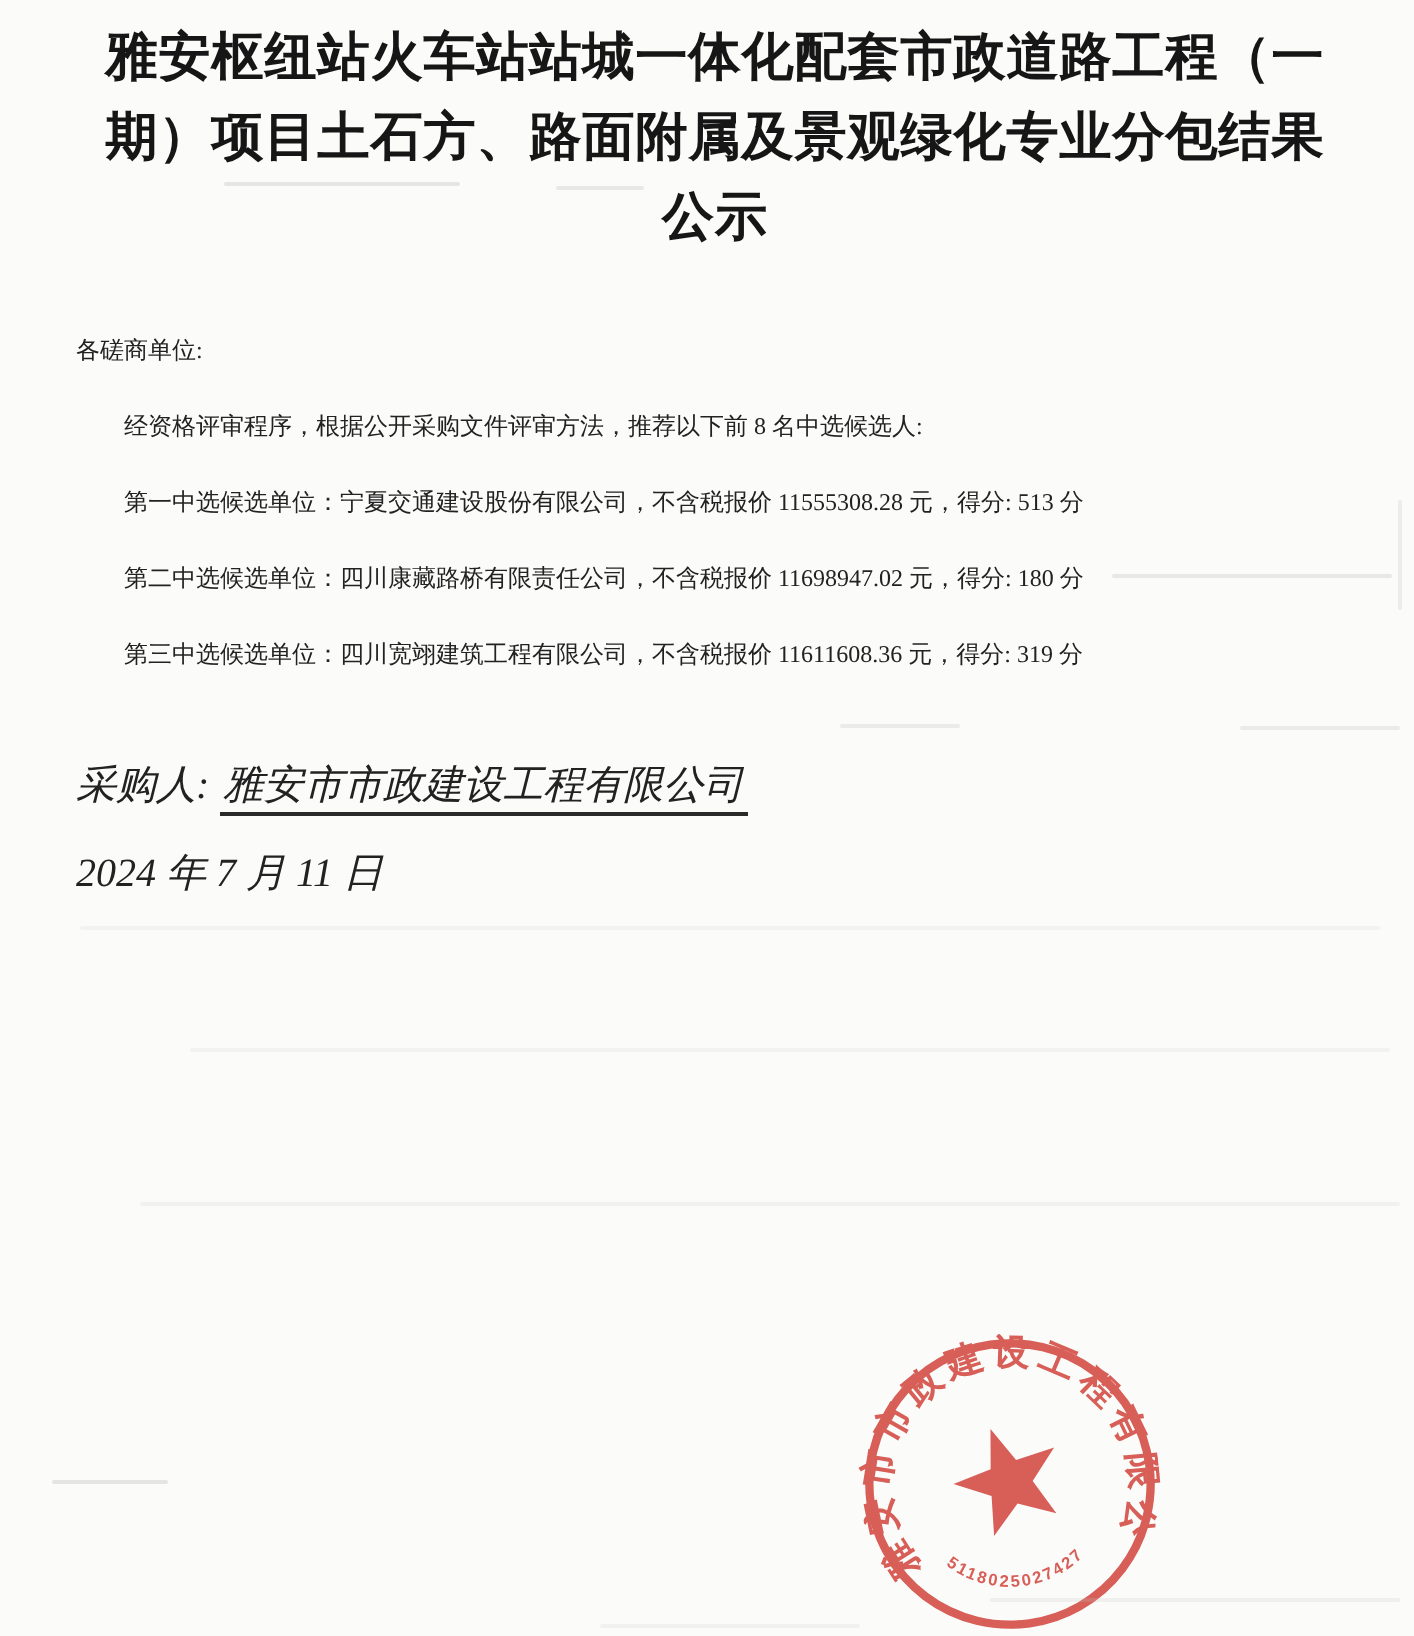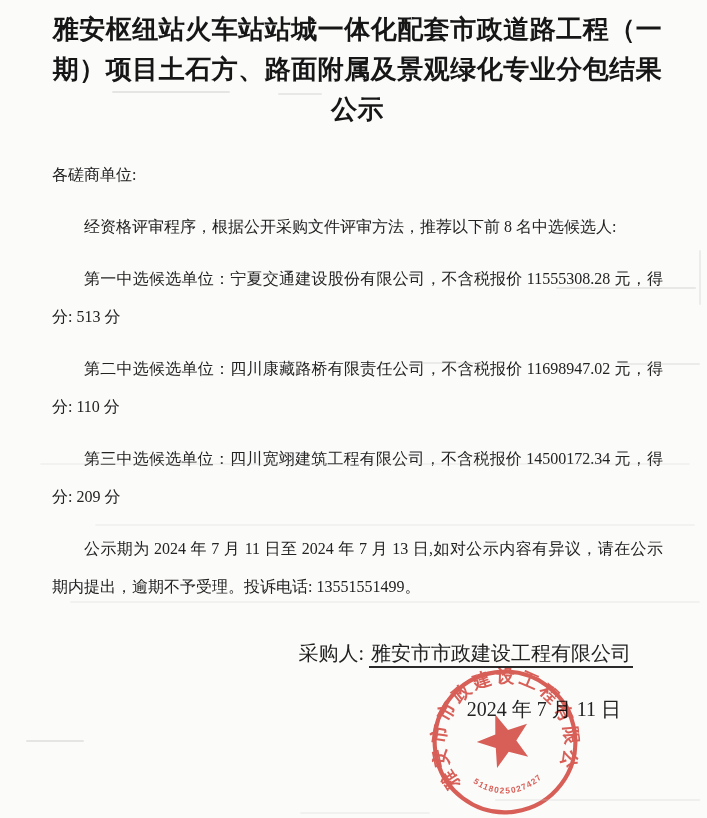--- a/index.html
+++ b/index.html
@@ -10,49 +10,49 @@
     overflow: hidden;
     font-family: "Liberation Serif", "DejaVu Serif", serif;
     color: #222;
   }
   .page {
     position: absolute; inset: 0;
     padding: 10px 30px 0 38px;
     box-sizing: border-box;
   }
   .doc-title {
-    font-family: Liberation Serif, serif;
+    font-family: Liberation Mono, monospace;
     font-weight: 700;
     font-size: 26px;
     line-height: 40px;
     text-align: center;
     color: #161616;
     letter-spacing: 0.5px;
     margin: 0 4px;
   }
   .content { margin-top: 26px; }
   .content p {
-    margin: 14px;
-    font-size: 16px;
+    margin: 0;
+    font-size: 12px;
     line-height: 38px;
     text-align: justify;
   }
   .content p.indent { text-indent: 2em; }
   .signature-block {
     margin-top: 28px;
-    text-align: right;
     padding-right: 44px;
     font-size: 20px;
+    font-style: italic;
   }
   .buyer-line { line-height: 38px; }
   .buyer-company {
     border-bottom: 2px solid #2a2a2a;
     padding: 0 2px 2px 2px;
   }
-  .date-line { line-height: 38px; margin-top: 18px; padding-right: 12px; }
+  .date-line { line-height: 38px; margin-top: 6px; padding-right: 12px; }
   .seal-wrap {
     position: absolute;
     left: 430px; top: 667px;
     width: 150px; height: 150px;
     transform: rotate(-8deg);
     opacity: 0.85;
     mix-blend-mode: multiply;
     pointer-events: none;
   }
   .seal-wrap svg { width: 100%; height: 100%; }
@@ -69,23 +69,22 @@
 <body>
 
 <div class="page">
 
   <h1 class="doc-title">雅安枢纽站火车站站城一体化配套市政道路工程（一期）项目土石方、路面附属及景观绿化专业分包结果公示</h1>
 
   <div class="content">
     <p class="salutation">各磋商单位:</p>
     <p class="indent">经资格评审程序，根据公开采购文件评审方法，推荐以下前 8 名中选候选人:</p>
     <p class="indent">第一中选候选单位：宁夏交通建设股份有限公司，不含税报价 11555308.28 元，得分: 513 分</p>
-    <p class="indent">第二中选候选单位：四川康藏路桥有限责任公司，不含税报价 11698947.02 元，得分: 110 分</p>
-    <p class="indent">第三中选候选单位：四川宽翊建筑工程有限公司，不含税报价 14500172.34 元，得分: 209 分</p>
-    <p class="indent">公示期为 2024 年 7 月 11 日至 2024 年 7 月 13 日,如对公示内容有异议，请在公示期内提出，逾期不予受理。投诉电话: 13551551499。</p>
+    <p class="indent">第二中选候选单位：四川康藏路桥有限责任公司，不含税报价 11698947.02 元，得分: 180 分</p>
+    <p class="indent">第三中选候选单位：四川宽翊建筑工程有限公司，不含税报价 11611608.36 元，得分: 319 分</p>
   </div>
 
   <div class="signature-block">
     <div class="buyer-line">
       <span>采购人:</span>
       <span class="buyer-company">雅安市市政建设工程有限公司</span>
     </div>
     <div class="date-line">2024 年 7 月 11 日</div>
   </div>
 

